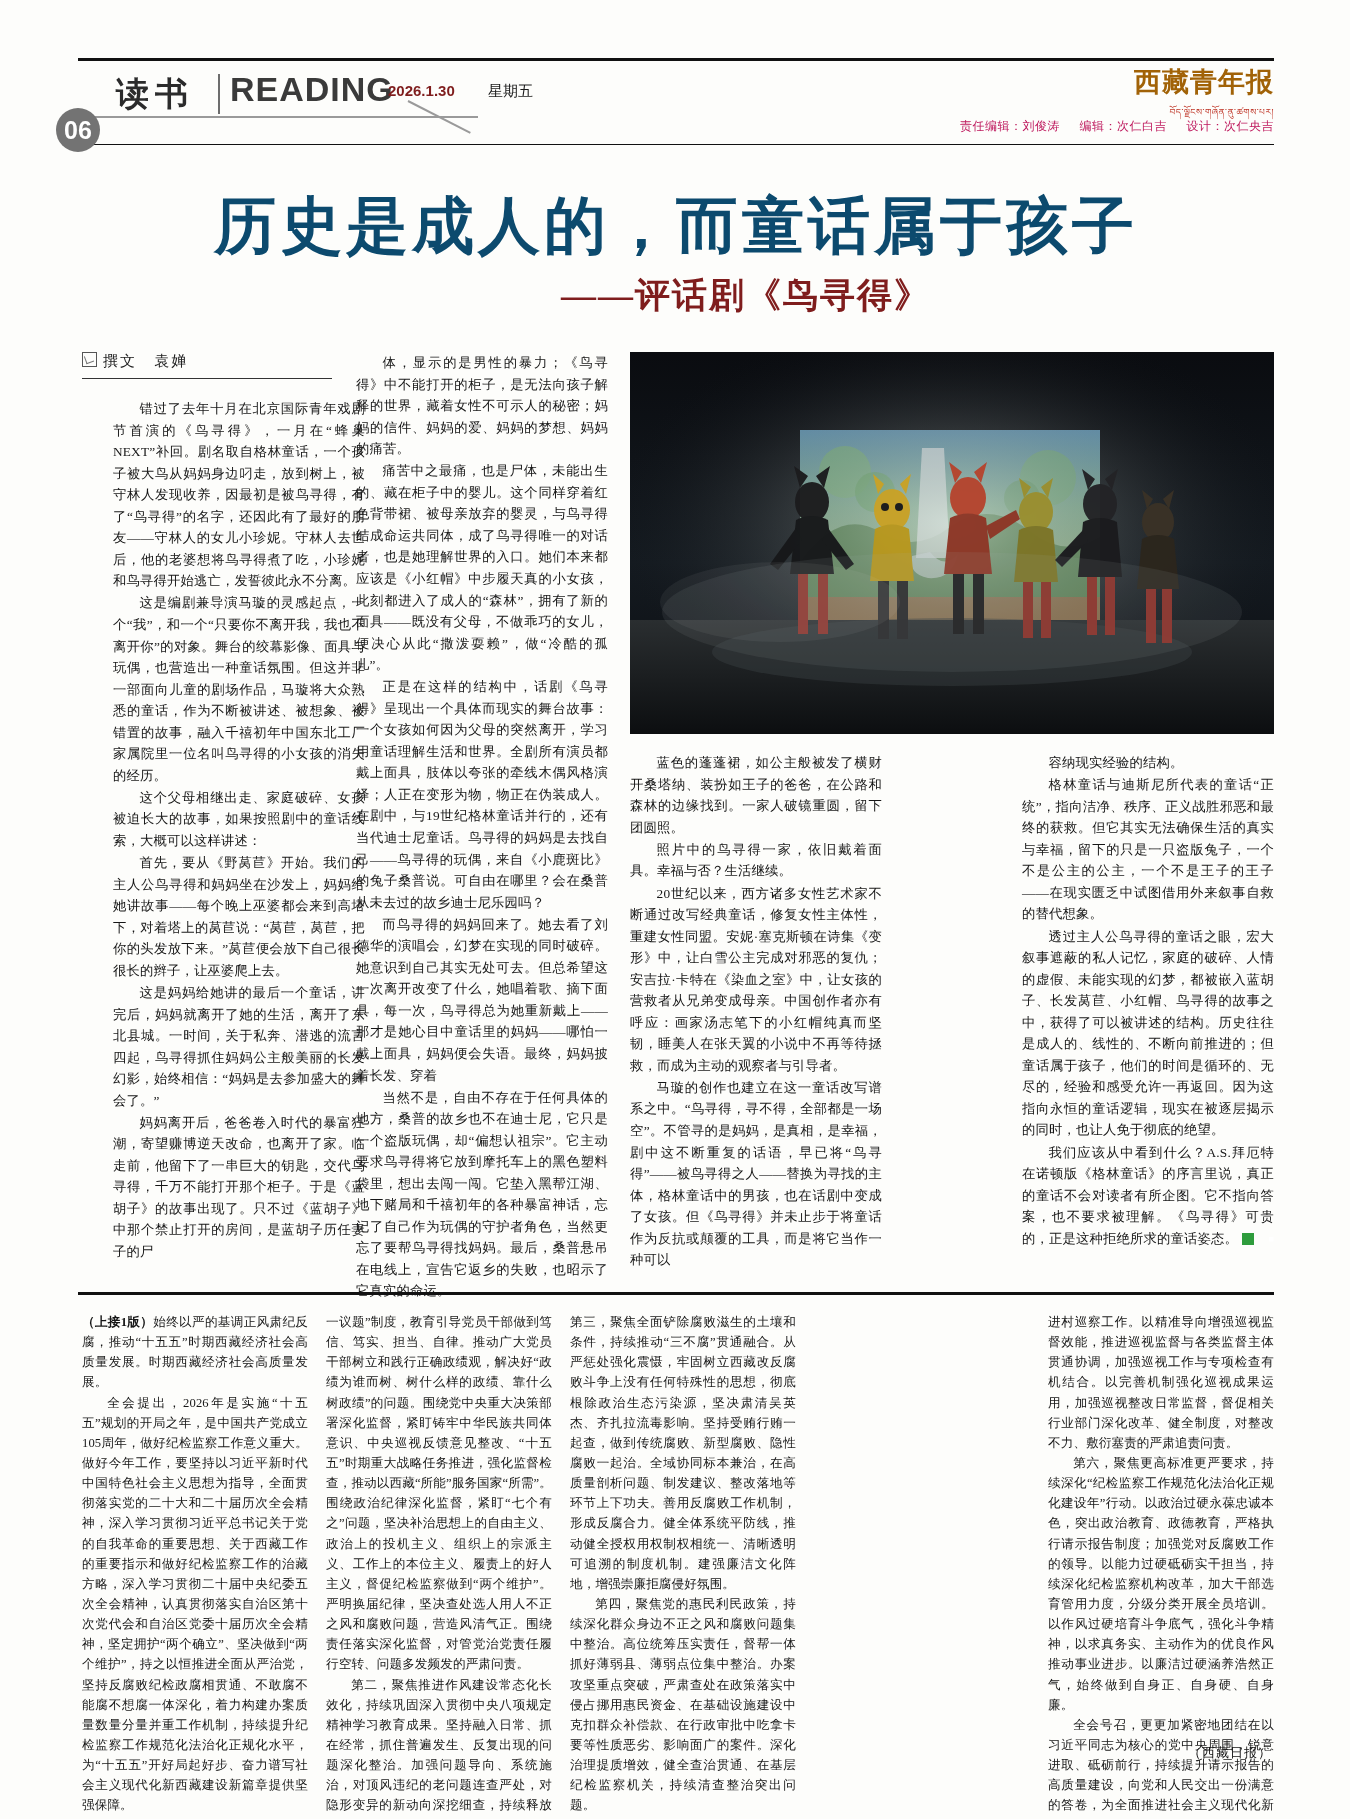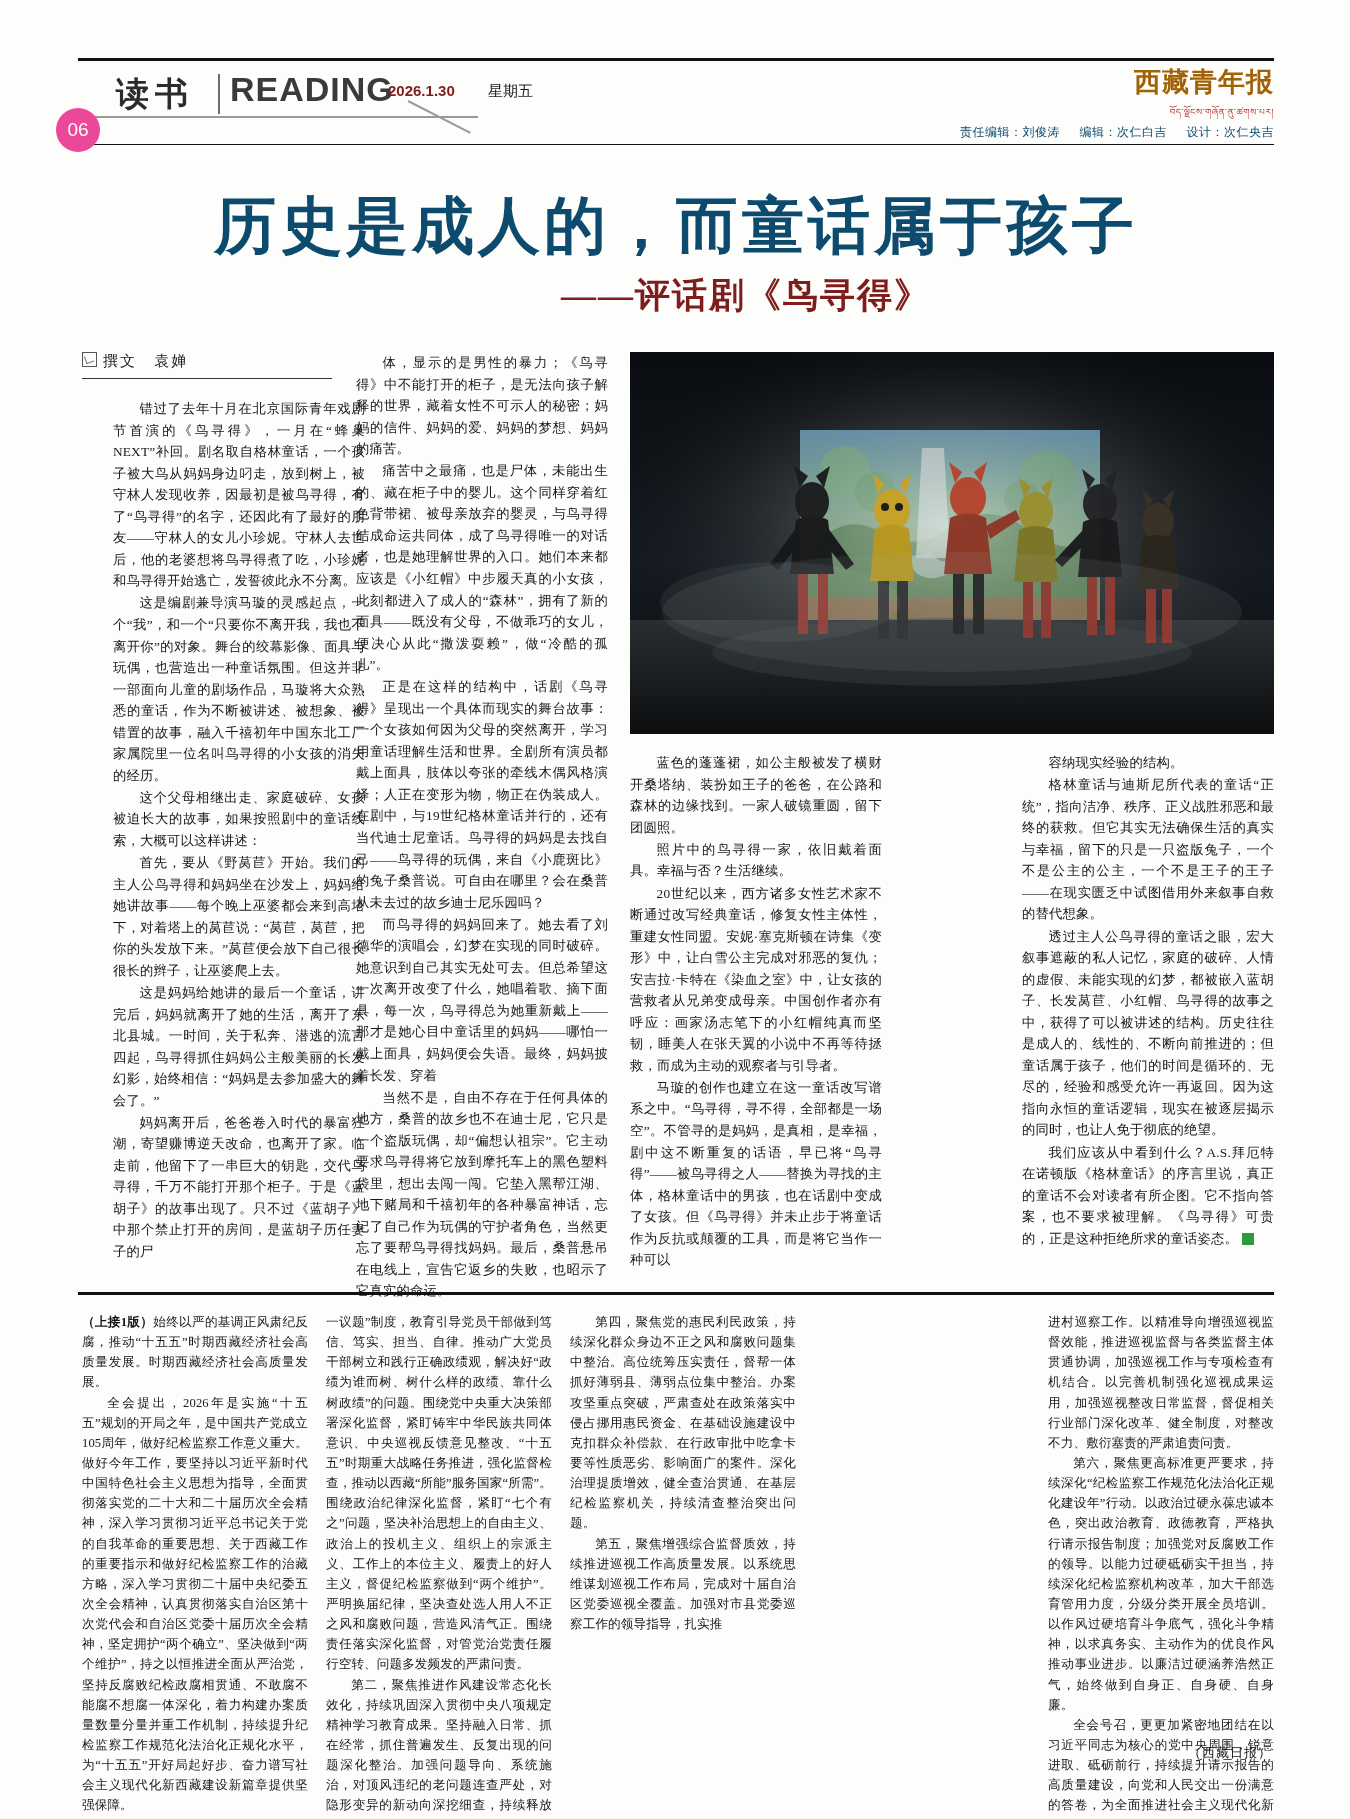--- a/index.html
+++ b/index.html
@@ -84,25 +84,25 @@
     width: 70px; height: 2px;
     background: #9a9a9a;
     transform: rotate(27deg);
     transform-origin: left center;
   }
   .page-num {
     position: absolute;
     left: 56px; top: 108px;
     width: 44px; height: 44px;
     border-radius: 50%;
-    background: #ec4899;
+    background: #737373;
     color: #fff;
     font-family: "Liberation Sans", sans-serif;
-    font-size: 19px;
-    font-weight: normal;
+    font-size: 25px;
+    font-weight: bold;
     display: flex;
     align-items: center;
     justify-content: center;
   }
   .mh-paper-name {
     position: absolute;
     right: 0; top: 6px;
     text-align: right;
   }
   .mh-paper-cn {
@@ -113,23 +113,23 @@
     letter-spacing: 1px;
   }
   .mh-paper-tb {
     font-size: 9px;
     color: #c0392b;
     letter-spacing: 0.5px;
     margin-top: 2px;
   }
   .mh-credits {
     position: absolute;
-    right: 0; top: 66px;
+    right: 0; top: 60px;
     font-size: 12px;
-    color: #0c4a6e;
+    color: #be185d;
     letter-spacing: 0.5px;
     white-space: nowrap;
   }
   .mh-credits span { margin-left: 16px; }
   .mh-rule-bottom {
     position: absolute;
     left: 0; top: 86px; width: 1196px; height: 1px;
     background: #111;
   }
 
@@ -437,20 +437,21 @@
     <p>全会提出，2026年是实施“十五五”规划的开局之年，是中国共产党成立105周年，做好纪检监察工作意义重大。做好今年工作，要坚持以习近平新时代中国特色社会主义思想为指导，全面贯彻落实党的二十大和二十届历次全会精神，深入学习贯彻习近平总书记关于党的自我革命的重要思想、关于西藏工作的重要指示和做好纪检监察工作的治藏方略，深入学习贯彻二十届中央纪委五次全会精神，认真贯彻落实自治区第十次党代会和自治区党委十届历次全会精神，坚定拥护“两个确立”、坚决做到“两个维护”，持之以恒推进全面从严治党，坚持反腐败纪检政腐相贯通、不敢腐不能腐不想腐一体深化，着力构建办案质量数量分量并重工作机制，持续提升纪检监察工作规范化法治化正规化水平，为“十五五”开好局起好步、奋力谱写社会主义现代化新西藏建设新篇章提供坚强保障。</p>
     <p>第一，聚焦“两个维护”根本任务，持续推动政治监督具体化精准化常态化。围绕强化党的创新理论武装深化监督，推动落实“第</p>
   </div>
 
   <div class="bot-col bc2">
     <p class="lead">一议题”制度，教育引导党员干部做到笃信、笃实、担当、自律。推动广大党员干部树立和践行正确政绩观，解决好“政绩为谁而树、树什么样的政绩、靠什么树政绩”的问题。围绕党中央重大决策部署深化监督，紧盯铸牢中华民族共同体意识、中央巡视反馈意见整改、“十五五”时期重大战略任务推进，强化监督检查，推动以西藏“所能”服务国家“所需”。围绕政治纪律深化监督，紧盯“七个有之”问题，坚决补治思想上的自由主义、政治上的投机主义、组织上的宗派主义、工作上的本位主义、履责上的好人主义，督促纪检监察做到“两个维护”。严明换届纪律，坚决查处选人用人不正之风和腐败问题，营造风清气正。围绕责任落实深化监督，对管党治党责任履行空转、问题多发频发的严肃问责。</p>
     <p>第二，聚焦推进作风建设常态化长效化，持续巩固深入贯彻中央八项规定精神学习教育成果。坚持融入日常、抓在经常，抓住普遍发生、反复出现的问题深化整治。加强问题导向、系统施治，对顶风违纪的老问题连查严处，对隐形变异的新动向深挖细查，持续释放严的强烈信号。坚持久久为功、化风成俗，不断压实作风建设主体责任，做到查治贯通、纠树并举。</p>
   </div>
 
   <div class="bot-col bc3">
+    <p class="lead">第三，聚焦全面铲除腐败滋生的土壤和条件，持续推动“三不腐”贯通融合。从严惩处强化震慑，牢固树立西藏改反腐败斗争上没有任何特殊性的思想，彻底根除政治生态污染源，坚决肃清吴英杰、齐扎拉流毒影响。坚持受贿行贿一起查，做到传统腐败、新型腐败、隐性腐败一起治。全域协同标本兼治，在高质量剖析问题、制发建议、整改落地等环节上下功夫。善用反腐败工作机制，形成反腐合力。健全体系统平防线，推动健全授权用权制权相统一、清晰透明可追溯的制度机制。建强廉洁文化阵地，增强崇廉拒腐侵好氛围。</p>
     <p>第四，聚焦党的惠民利民政策，持续深化群众身边不正之风和腐败问题集中整治。高位统筹压实责任，督帮一体抓好薄弱县、薄弱点位集中整治。办案攻坚重点突破，严肃查处在政策落实中侵占挪用惠民资金、在基础设施建设中克扣群众补偿款、在行政审批中吃拿卡要等性质恶劣、影响面广的案件。深化治理提质增效，健全查治贯通、在基层纪检监察机关，持续清查整治突出问题。</p>
     <p>第五，聚焦增强综合监督质效，持续推进巡视工作高质量发展。以系统思维谋划巡视工作布局，完成对十届自治区党委巡视全覆盖。加强对市县党委巡察工作的领导指导，扎实推</p>
   </div>
 
   <div class="bot-col bc5">
     <p class="lead">进村巡察工作。以精准导向增强巡视监督效能，推进巡视监督与各类监督主体贯通协调，加强巡视工作与专项检查有机结合。以完善机制强化巡视成果运用，加强巡视整改日常监督，督促相关行业部门深化改革、健全制度，对整改不力、敷衍塞责的严肃追责问责。</p>
     <p>第六，聚焦更高标准更严要求，持续深化“纪检监察工作规范化法治化正规化建设年”行动。以政治过硬永葆忠诚本色，突出政治教育、政德教育，严格执行请示报告制度；加强党对反腐败工作的领导。以能力过硬砥砺实干担当，持续深化纪检监察机构改革，加大干部选育管用力度，分级分类开展全员培训。以作风过硬培育斗争底气，强化斗争精神，以求真务实、主动作为的优良作风推动事业进步。以廉洁过硬涵养浩然正气，始终做到自身正、自身硬、自身廉。</p>
     <p>全会号召，更更加紧密地团结在以习近平同志为核心的党中央周围，锐意进取、砥砺前行，持续提升请示报告的高质量建设，向党和人民交出一份满意的答卷，为全面推进社会主义现代化新西藏建设作出更大贡献。</p>
   </div>
 

